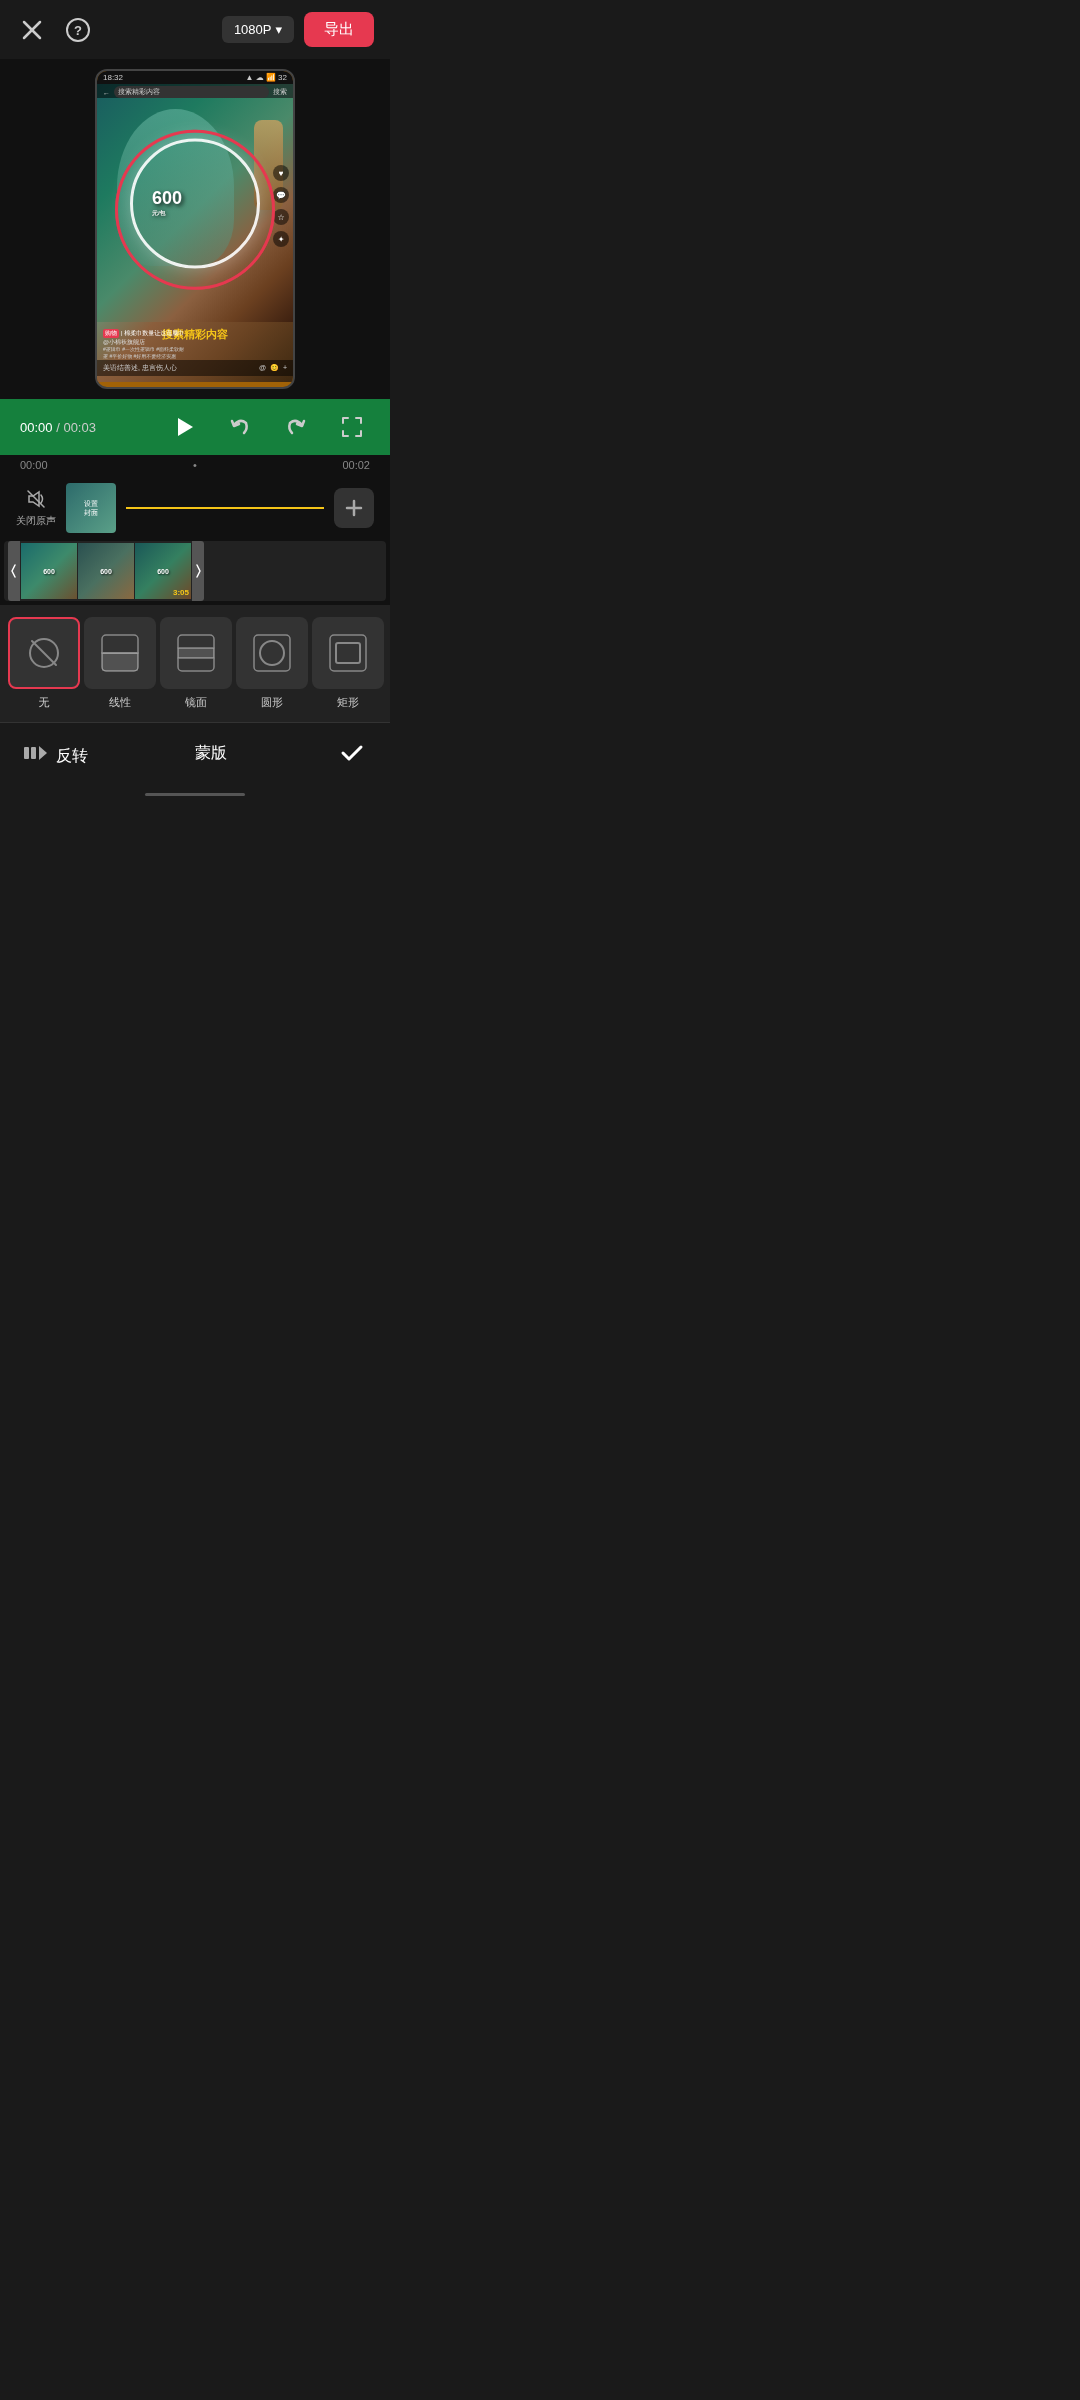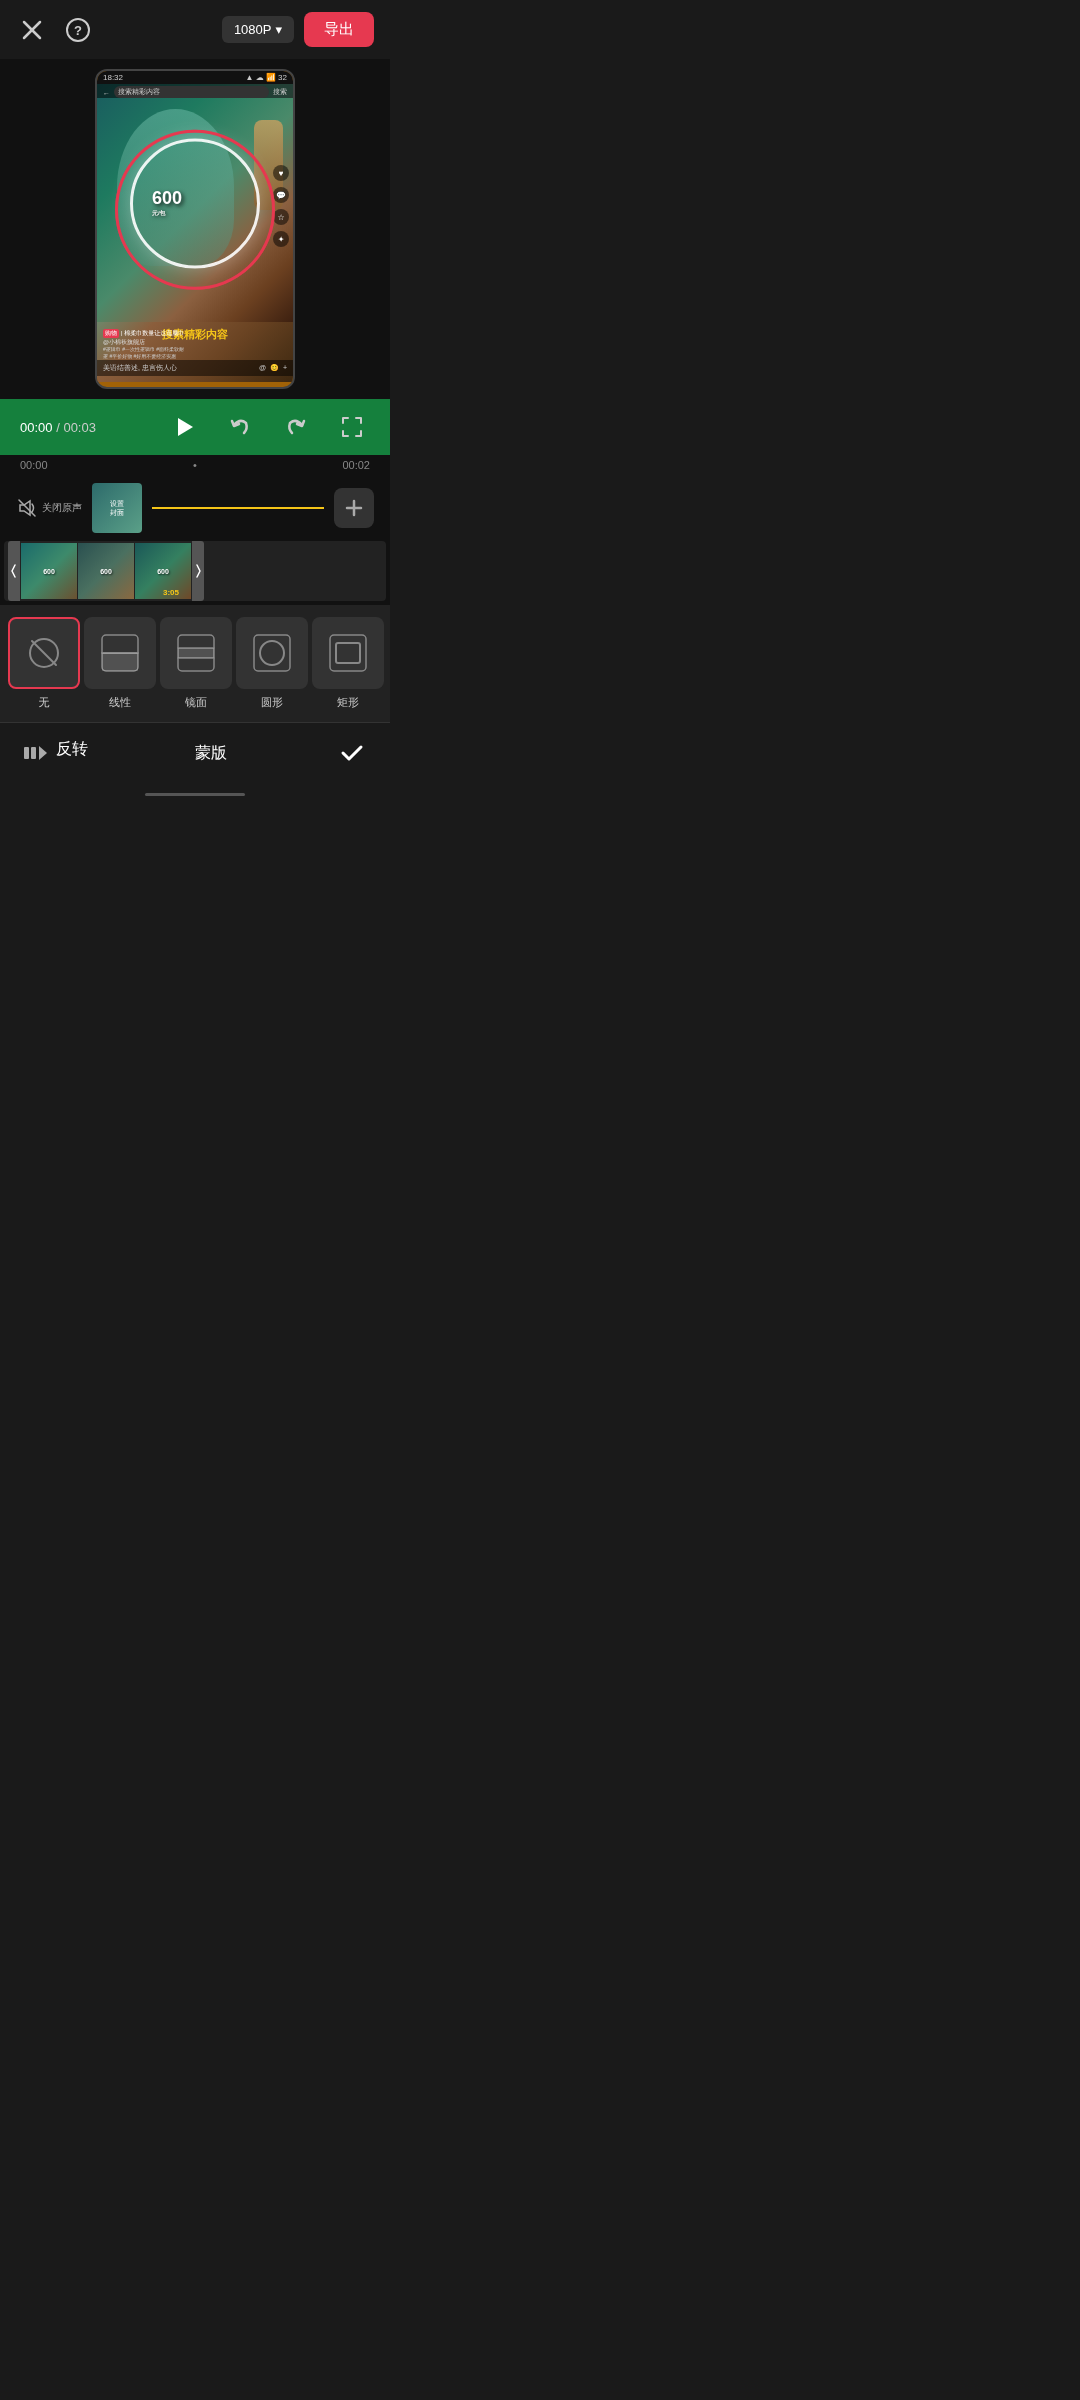--- a/index.html
+++ b/index.html
@@ -224,21 +224,21 @@
       color: #888;
     }
     .audio-track {
       display: flex;
       align-items: center;
       padding: 8px 16px;
       gap: 10px;
     }
     .audio-icon-container {
       display: flex;
-      flex-direction: row;
+      flex-direction: column;
       align-items: center;
       gap: 4px;
     }
     .audio-label {
       font-size: 10px;
       color: #aaa;
     }
     .cover-thumb {
       width: 50px;
       height: 50px;
@@ -309,21 +309,21 @@
     }
     .strip-frame-price {
       font-size: 7px;
       font-weight: bold;
       color: #fff;
       text-shadow: 1px 1px 2px rgba(0,0,0,0.8);
     }
     .strip-duration {
       position: absolute;
       bottom: 2px;
-      right: 12px;
+      right: 2px;
       font-size: 8px;
       color: #f5c518;
     }
 
     
     .mask-selector {
       background: #222;
       padding: 12px 0 0 0;
     }
     .mask-options {
@@ -364,21 +364,21 @@
     .bottom-bar {
       background: #1a1a1a;
       display: flex;
       align-items: center;
       justify-content: space-between;
       padding: 12px 20px;
       border-top: 1px solid #333;
     }
     .bottom-left {
       display: flex;
-      align-items: flex-start;
+      align-items: flex-end;
       gap: 8px;
     }
     .bottom-center {
       font-size: 16px;
       font-weight: 500;
       color: #fff;
     }
     .bottom-right {
       width: 36px;
       height: 36px;

